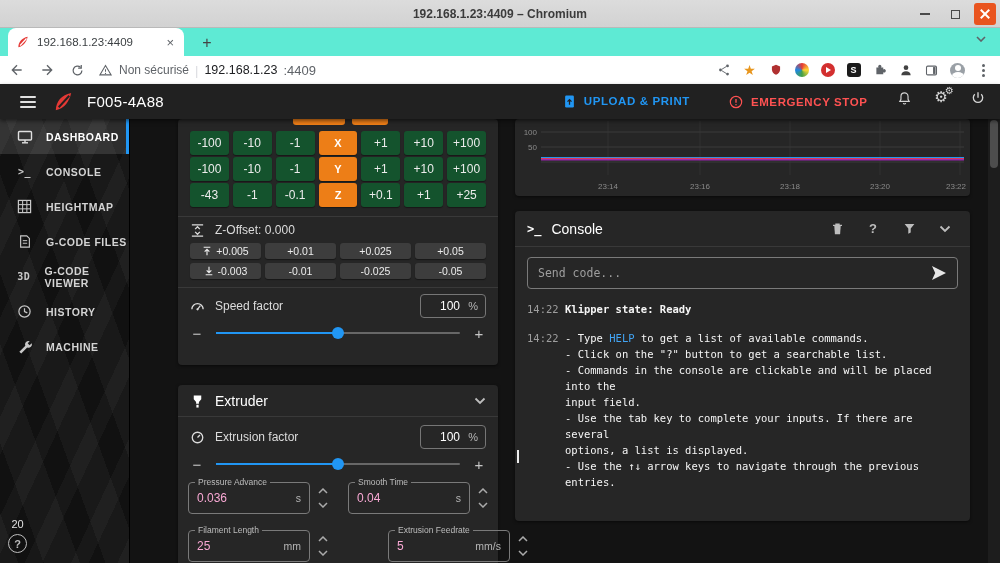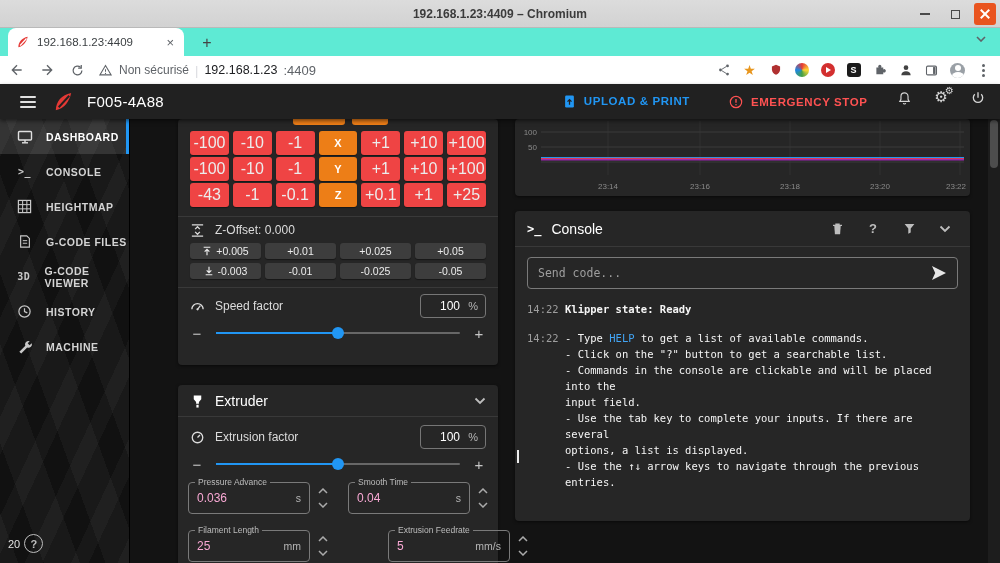--- a/index.html
+++ b/index.html
@@ -77,38 +77,38 @@
     background-color:#191919;
     background-image:
       repeating-linear-gradient(115deg, rgba(255,255,255,0.03) 0 16px, transparent 16px 42px),
       repeating-linear-gradient(250deg, rgba(0,0,0,0.32) 0 24px, transparent 24px 58px);
     border-right:1px solid #000; }
   .nav-item { height:35px; display:flex; align-items:center; gap:13px; padding-left:16px;
     color:#d4d4d4; font-size:10.5px; font-weight:bold; letter-spacing:.5px; }
   .nav-item.active { background:rgba(255,255,255,0.12); color:#fff; border-right:3px solid #2196f3; }
   .nav-ico { width:17px; display:flex; justify-content:center; }
   .mono-ic { font-family:"DejaVu Sans Mono", monospace; font-weight:bold; color:#c8c8c8; font-size:10px; }
-  .sidebar-foot { position:absolute; left:8px; bottom:10px; display:flex; flex-direction:row; align-items:center; gap:4px; }
+  .sidebar-foot { position:absolute; left:8px; bottom:10px; display:flex; flex-direction:column; align-items:center; gap:4px; }
   .foot-badge { color:#e0e0e0; font-size:11px; }
   .help-circle { width:19px; height:19px; border:1.5px solid #bdbdbd; border-radius:50%;
     color:#bdbdbd; font-size:11px; font-weight:bold; display:flex; align-items:center; justify-content:center; }
 
   
   .content { position:absolute; left:162px; top:119px; width:838px; height:444px; overflow:hidden; background:#131313; }
   .panel { position:absolute; background:#262626; border-radius:4px; box-shadow:0 1px 3px rgba(0,0,0,.55); }
   .divider { border-top:1px solid rgba(255,255,255,0.09); margin:0 -12px; }
 
   
   .panel-toolhead { left:16px; top:0; width:320px; height:246px; padding:0 12px; overflow:hidden; }
   .stub { position:absolute; top:-8px; height:14px; background:#ed7e17; border-radius:3px; }
   .stub.a { left:115px; width:52px; } .stub.b { left:174px; width:36px; }
   .jog-grid { padding-top:12px; display:flex; flex-direction:column; gap:2px; }
   .jog-row { display:flex; gap:4px; }
-  .jbtn { flex:1; height:24px; background:#ef4444; border:none; border-radius:3px; color:#ececec;
-    font-family:inherit; font-size:16px; box-shadow:0 1px 1px rgba(0,0,0,.4); }
+  .jbtn { flex:1; height:24px; background:#14532d; border:none; border-radius:3px; color:#ececec;
+    font-family:inherit; font-size:12px; box-shadow:0 1px 1px rgba(0,0,0,.4); }
   .jbtn.axis { background:#ed7e17; color:#fff; font-weight:bold; font-size:11px; }
   .label-row { display:flex; align-items:center; gap:10px; height:26px; color:#dcdcdc; font-size:12px; }
   .zrow { display:flex; gap:4px; margin-bottom:4px; }
   .zbtn { flex:1; height:16px; background:#3d3d3d; border:none; border-radius:3px; color:#ececec;
     font-family:inherit; font-size:10.5px; box-shadow:0 1px 1px rgba(0,0,0,.4);
     display:flex; align-items:center; justify-content:center; gap:4px; }
   .factor-row { display:flex; align-items:center; gap:10px; height:26px; margin-top:5px; color:#dcdcdc; font-size:12px; }
   .factor-box { margin-left:auto; width:66px; height:24px; border:1px solid #767676; border-radius:4px;
     display:flex; align-items:center; padding:0 7px; }
   .factor-box input { width:32px; background:transparent; border:none; outline:none; color:#fff;

